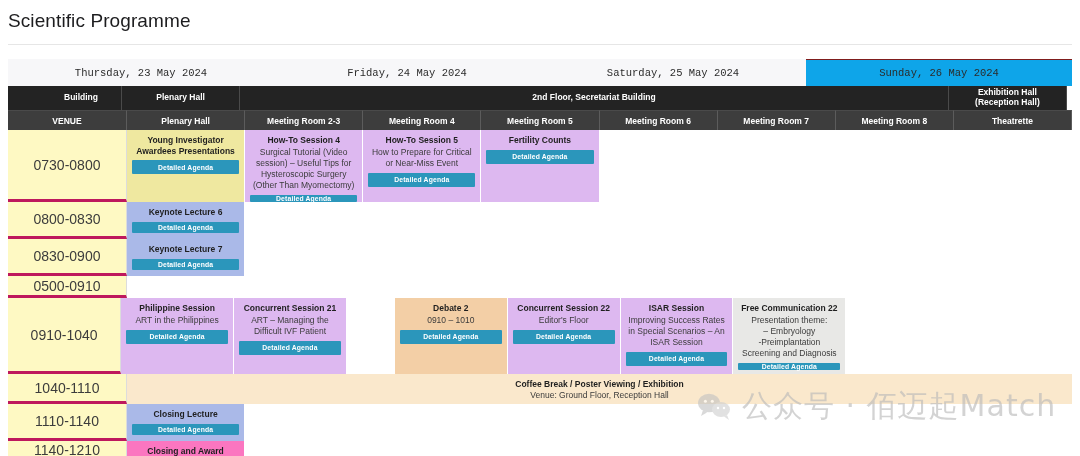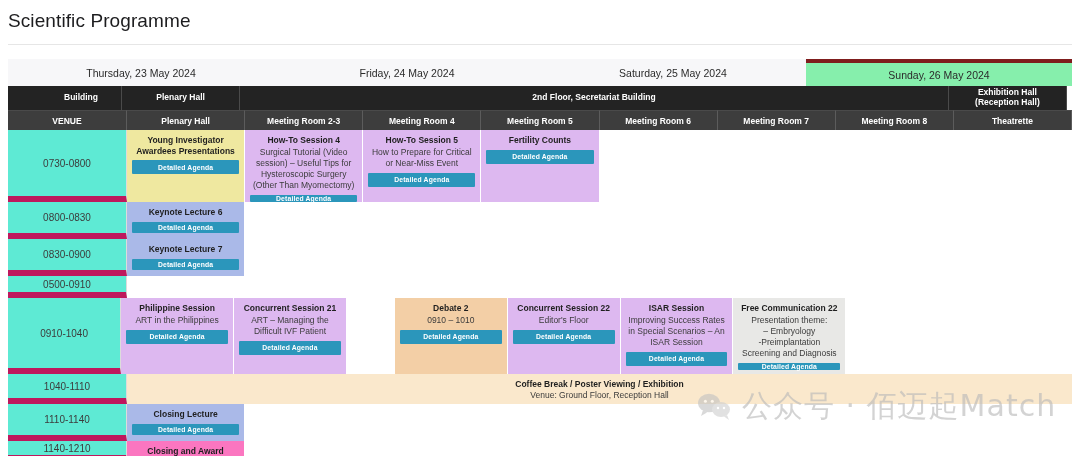--- a/index.html
+++ b/index.html
@@ -49,24 +49,25 @@
   .day-tab {
     flex: 1 1 0;
     display: flex;
     align-items: center;
     justify-content: center;
     font-size: 10.5px;
     color: #2b2b2b;
     background: #f7f7f9;
     border-top: 1px solid #f7f7f9;
     box-sizing: border-box;
+    font-family: Liberation Mono, monospace;
   }
   .day-tab.active {
-    background: #86efac;
-    border-top: 4px solid #7f1d1d;
+    background: #0ea5e9;
+    border-top: 1px solid #7f1d1d;
   }
 
   
   .grid {
     position: absolute;
     left: 8px;
     top: 86px;
     width: 1064px;
   }
   .grid-row {
@@ -98,25 +99,25 @@
     background: #3d3d3d;
     color: #ffffff;
     font-size: 8.5px;
     font-weight: bold;
     border-right: 1px solid #5c5c5c;
     border-top: 1px solid #4a4a4a;
   }
 
   
   .time-cell {
-    background: #5eead4;
+    background: #fef9c3;
     color: #3c3c3c;
-    font-size: 10px;
+    font-size: 14px;
     border-right: 1px solid #dcdcdc;
-    border-bottom: 6px solid #be185d;
+    border-bottom: 3px solid #be185d;
   }
   .body-cell {
     background: #ffffff;
     border-right: 1px solid #ffffff;
     padding: 4px 5px 6px 5px;
     justify-content: flex-start;
   }
   .sess-title {
     font-size: 8.5px;
     font-weight: bold;

